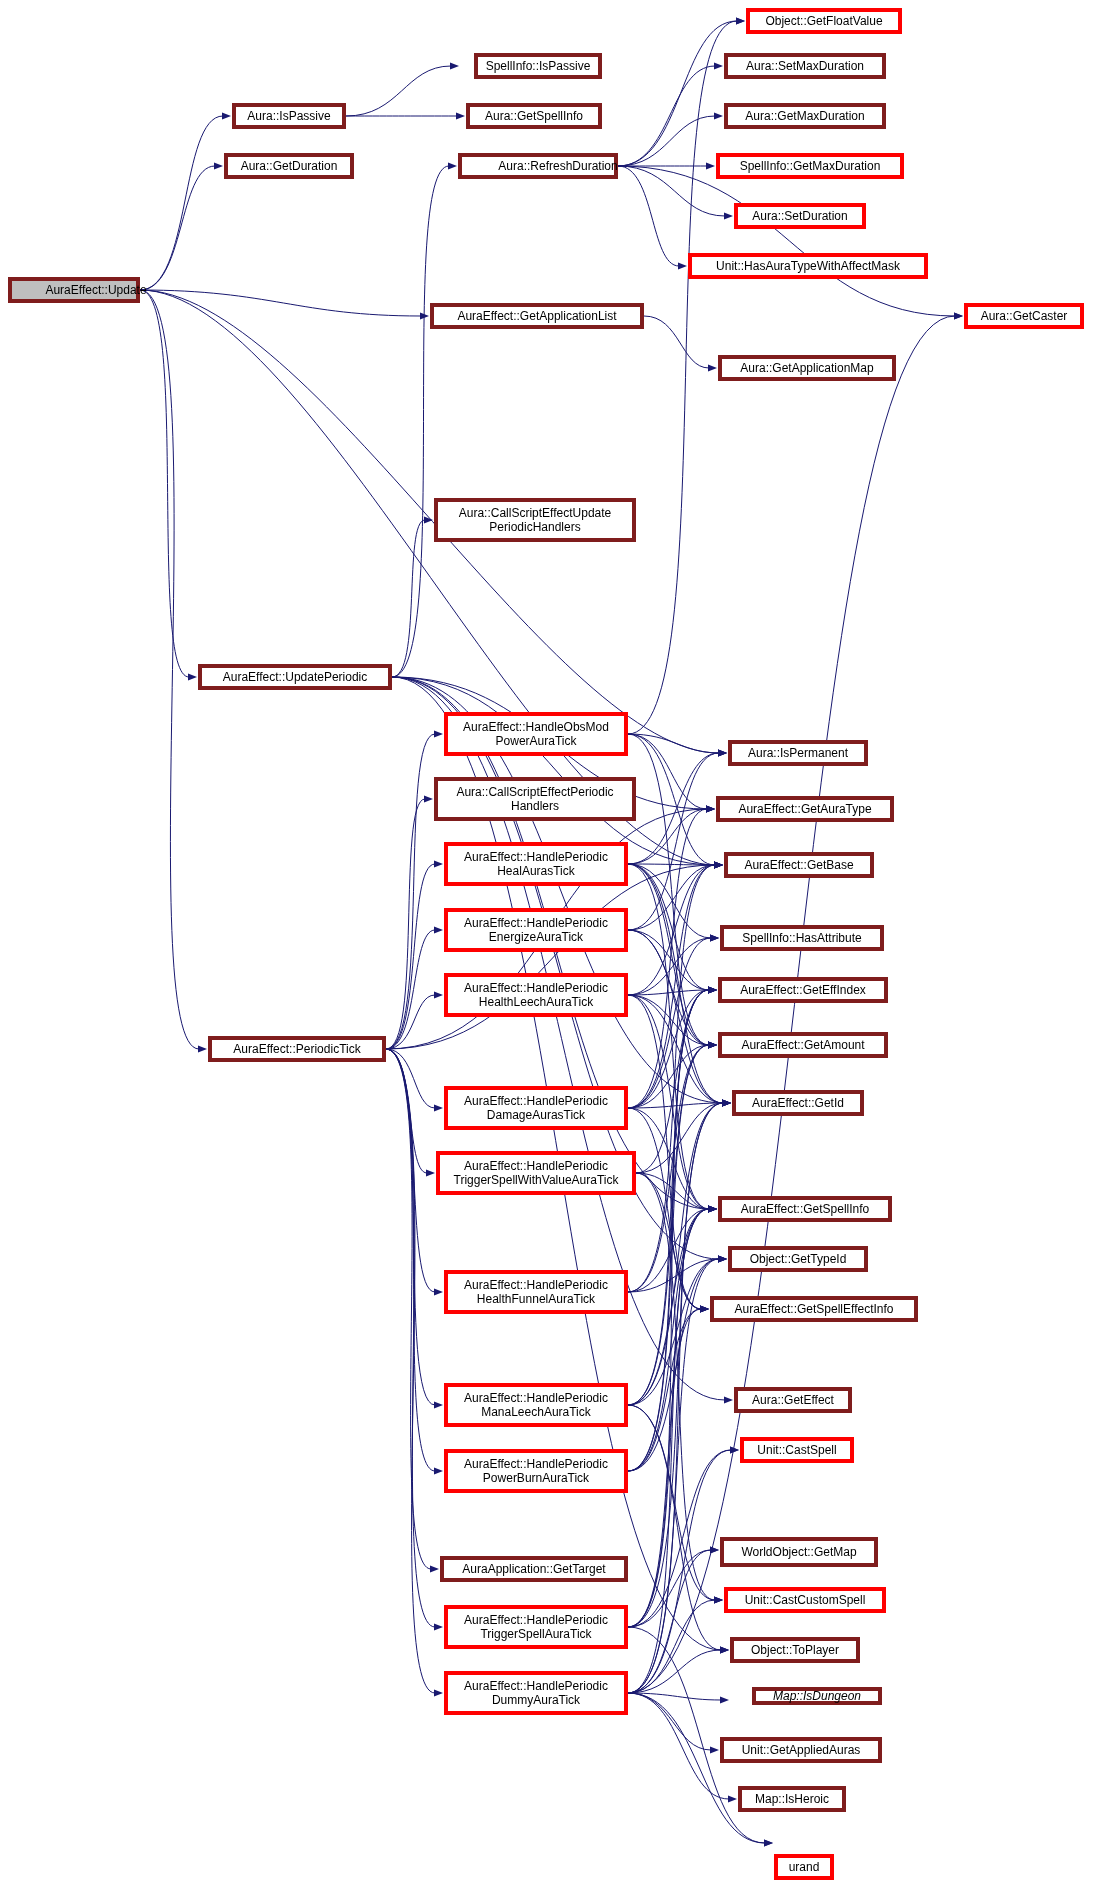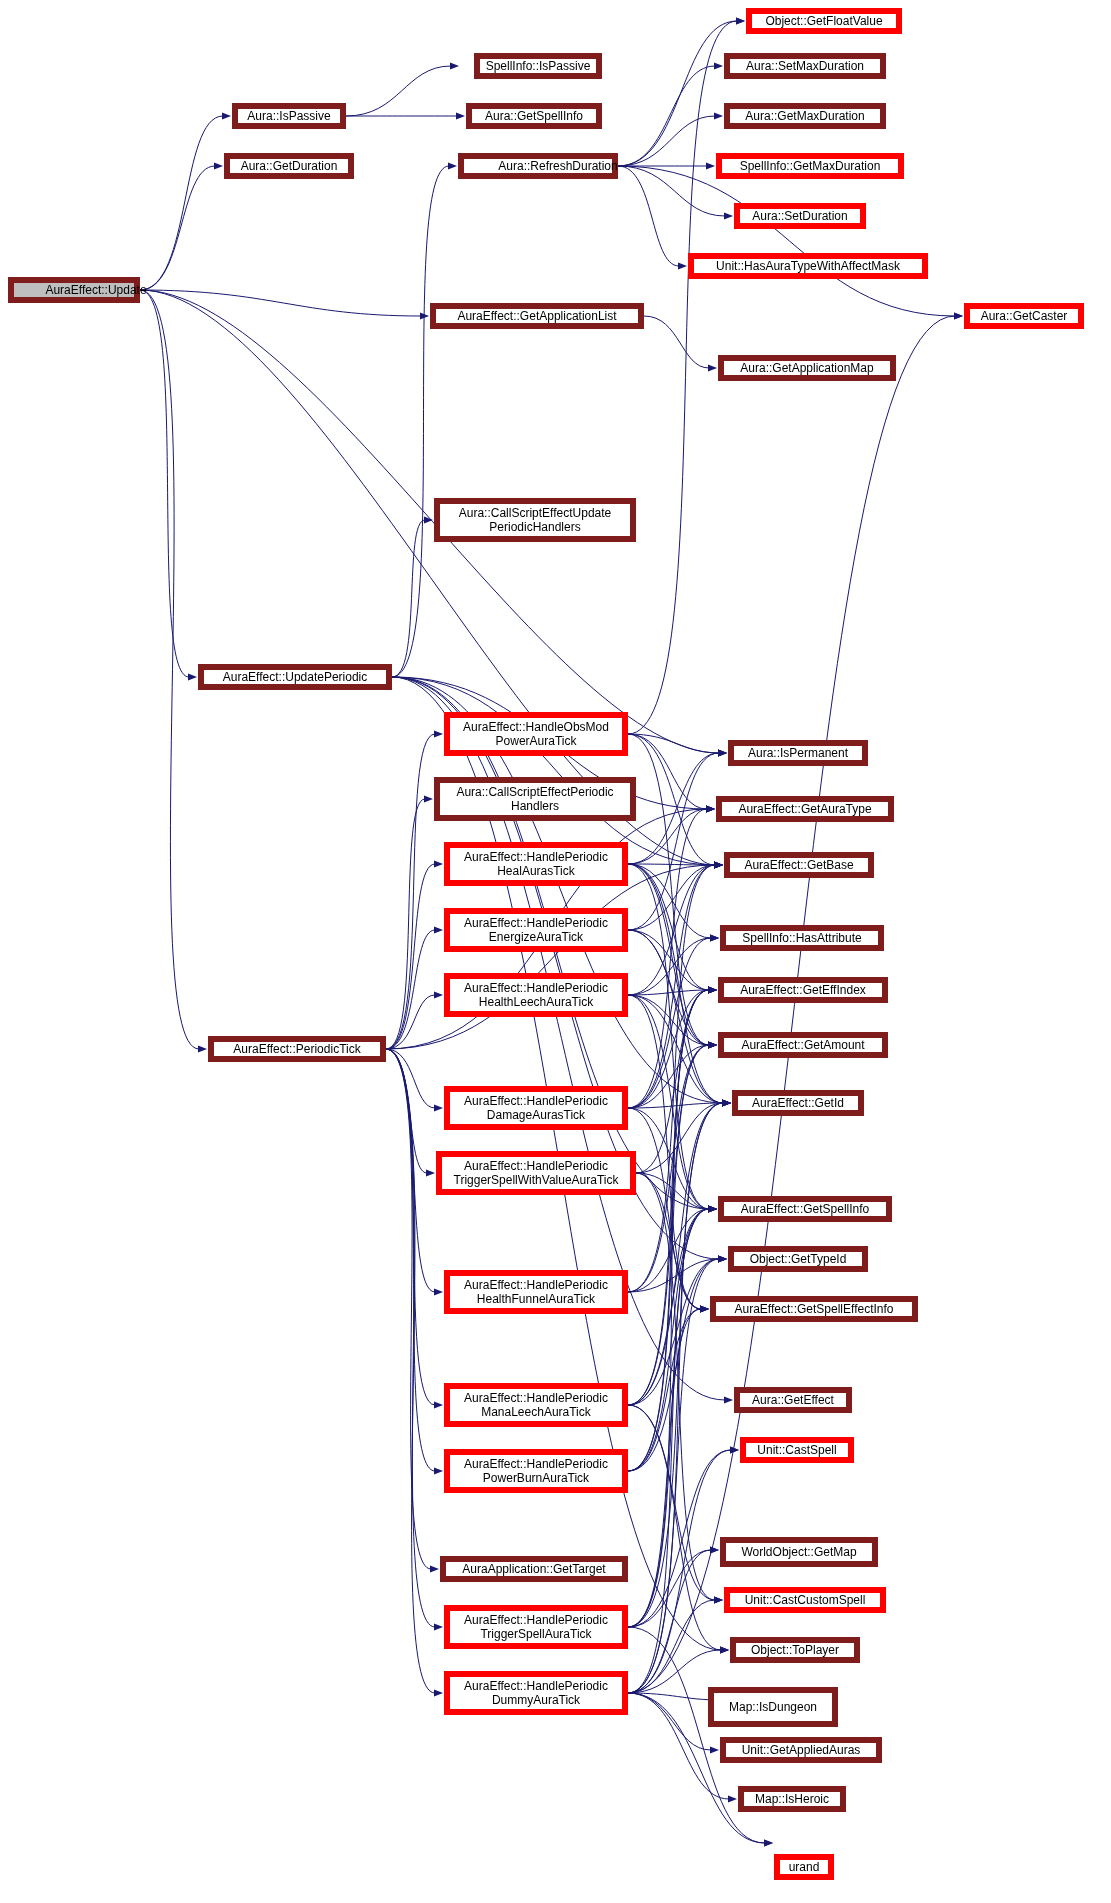--- a/index.html
+++ b/index.html
@@ -18,21 +18,21 @@
     position: absolute; left: 0; top: 0;
     width: 1111px; height: 1903px;
   }
   .node {
     position: absolute;
     display: flex; align-items: center; justify-content: center;
     text-align: center;
     font-size: 12px; line-height: 1.2;
     color: #000;
     background: #ffffff;
-    border: 6px solid #7f1d1d;
+    border: 4px solid #7f1d1d;
     white-space: pre-line;
     cursor: pointer;
     z-index: 2;
   }
   .node.red  { border-color: #ff0000; }
   .node.root { background: #bfbfbf; cursor: default; padding-left: 44px; }
 </style>
 </head>
 <body>
 
@@ -320,18 +320,18 @@
       <div class="node normal" style="left: 718px; top: 1032px; width: 170px; height: 26px;">AuraEffect::GetAmount</div>
       <div class="node normal" style="left: 732px; top: 1090px; width: 132px; height: 26px;">AuraEffect::GetId</div>
       <div class="node normal" style="left: 718px; top: 1196px; width: 174px; height: 26px;">AuraEffect::GetSpellInfo</div>
       <div class="node normal" style="left: 728px; top: 1246px; width: 140px; height: 26px;">Object::GetTypeId</div>
       <div class="node normal" style="left: 710px; top: 1296px; width: 208px; height: 26px;">AuraEffect::GetSpellEffectInfo</div>
       <div class="node normal" style="left: 734px; top: 1387px; width: 118px; height: 26px;">Aura::GetEffect</div>
       <div class="node red" style="left: 740px; top: 1437px; width: 114px; height: 26px; border-color: rgb(255, 0, 0);">Unit::CastSpell</div>
       <div class="node normal" style="left: 720px; top: 1537px; width: 158px; height: 30px;">WorldObject::GetMap</div>
       <div class="node red" style="left: 724px; top: 1587px; width: 162px; height: 26px; border-color: rgb(255, 0, 0);">Unit::CastCustomSpell</div>
       <div class="node normal" style="left: 730px; top: 1637px; width: 130px; height: 26px;">Object::ToPlayer</div>
-      <div class="node normal" style="left: 708px; top: 1687px; width: 130px; height: 40px;">Map::IsDungeon</div>
+      <div class="node normal" style="left: 752px; top: 1687px; width: 130px; height: 18px; font-style: italic;">Map::IsDungeon</div>
       <div class="node normal" style="left: 720px; top: 1737px; width: 162px; height: 26px;">Unit::GetAppliedAuras</div>
       <div class="node normal" style="left: 738px; top: 1786px; width: 108px; height: 26px;">Map::IsHeroic</div>
       <div class="node red" style="left: 774px; top: 1830px; width: 60px; height: 26px; border-color: rgb(255, 0, 0); margin-top: 24px;">urand</div>
     </div>
 </div>
 
 </body></html>

